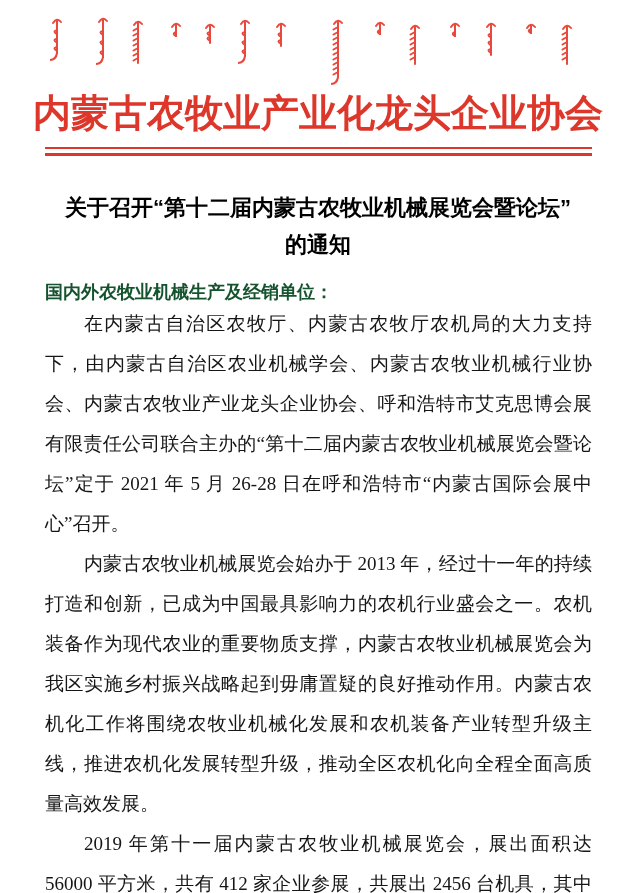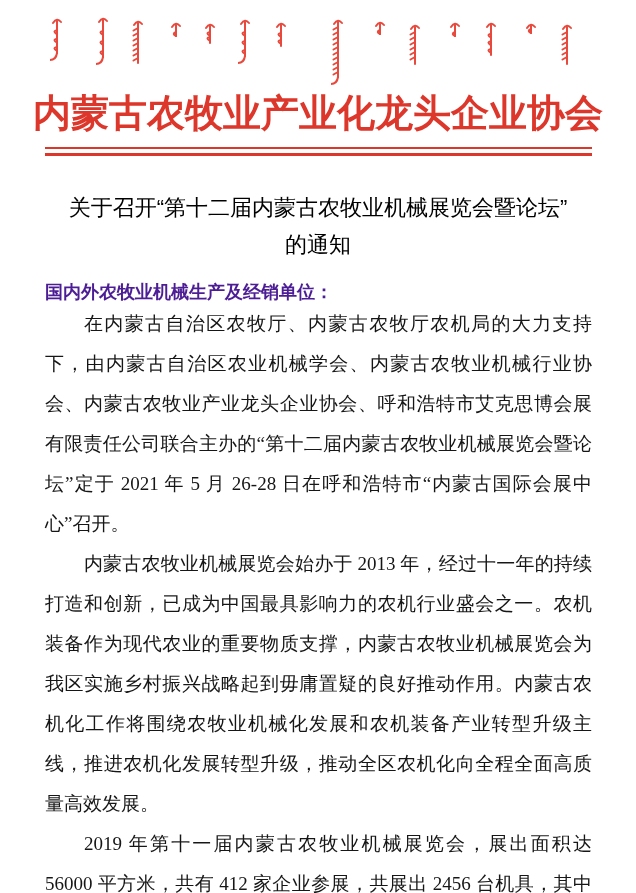--- a/index.html
+++ b/index.html
@@ -32,35 +32,35 @@
     height: 9px;
     border-top: 2px solid #dd372b;
     border-bottom: 3px solid #dd372b;
   }
 
   
   .notice-title {
     margin-top: 33px;
     text-align: center;
     font-family: "Liberation Sans", "DejaVu Sans", sans-serif;
-    font-weight: normal;
+    font-weight: bold;
     color: #000000;
   }
   .notice-title .t1 { font-size: 22px; line-height: 37px; white-space: nowrap; }
   .notice-title .t2 { font-size: 22px; line-height: 37px; }
 
   .content { padding: 0 44px 0 45px; }
 
   .salutation {
     margin-top: 17px;
     font-family: "Liberation Sans", "DejaVu Sans", sans-serif;
     font-weight: bold;
     font-size: 18px;
     line-height: 24px;
-    color: #4c1d95;
+    color: #14532d;
   }
 
   .body-para {
     margin-top: 0;
     font-family: "Liberation Serif", "DejaVu Serif", serif;
     font-size: 19px;
     line-height: 40px;
     text-align: justify;
     text-indent: 2.05em;
     color: #161616;

